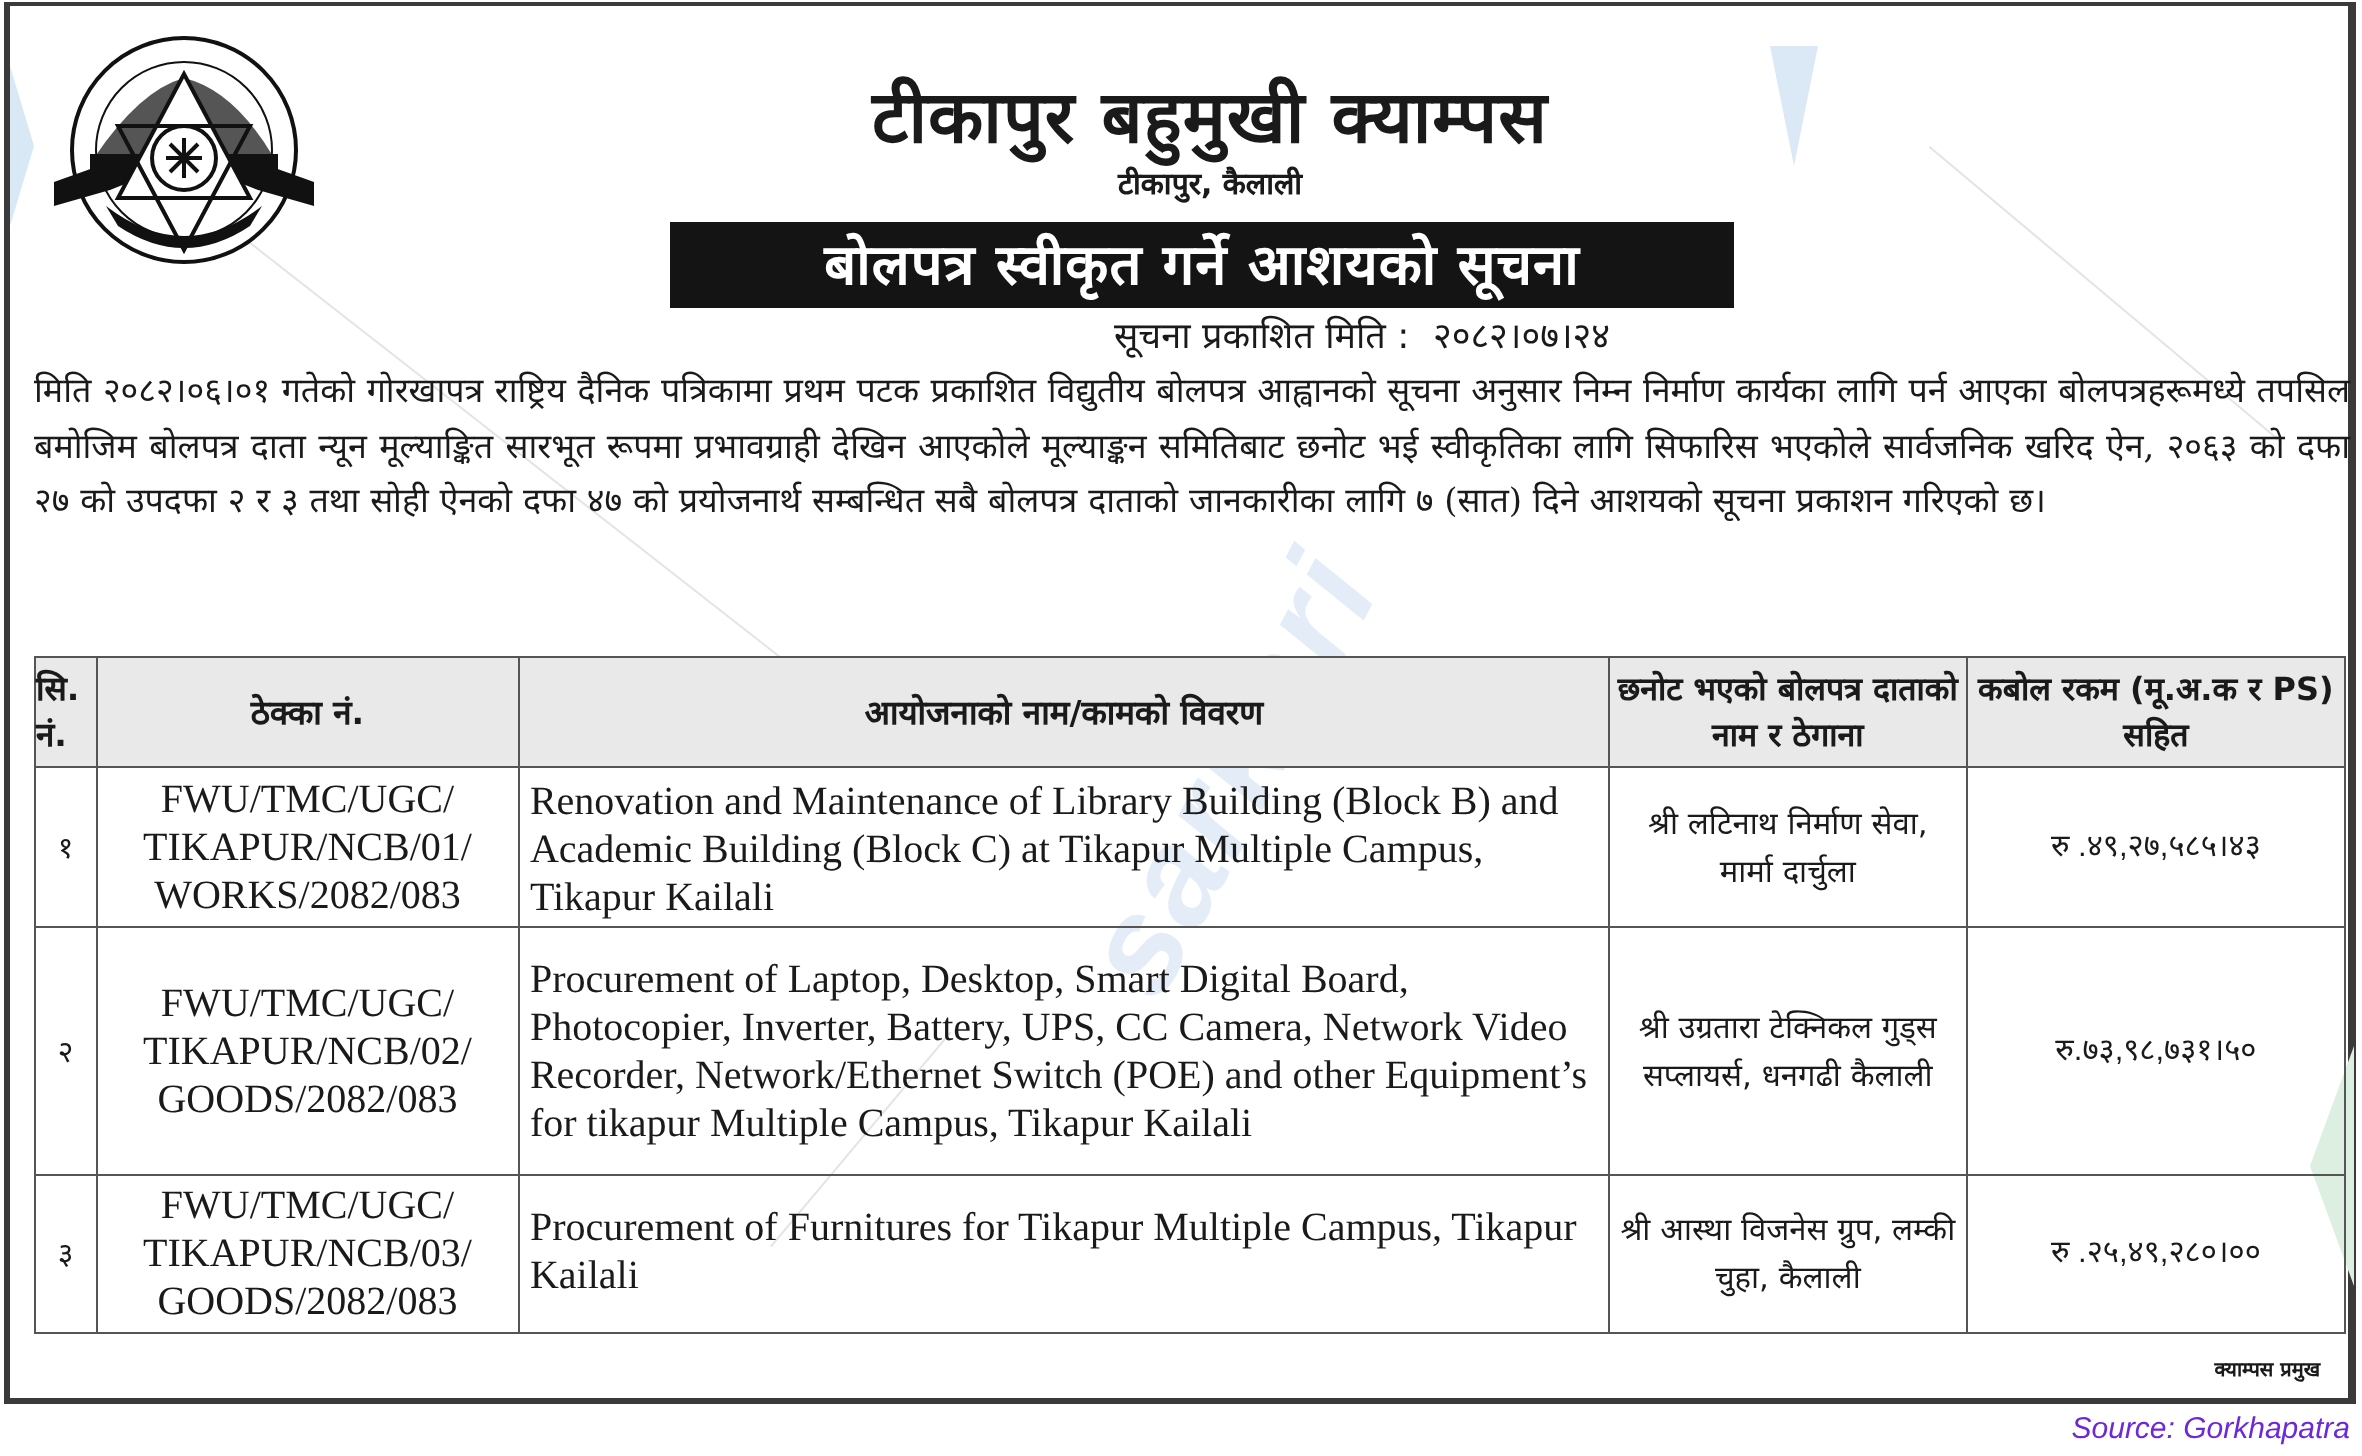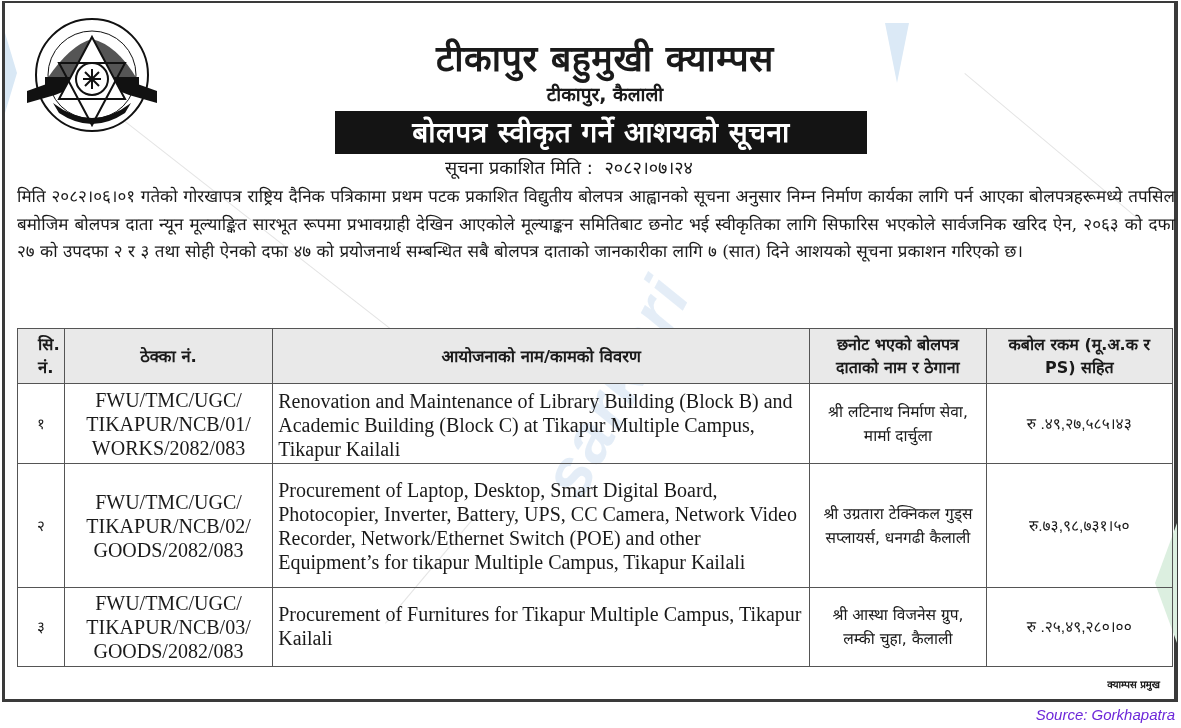--- a/index.html
+++ b/index.html
@@ -18,26 +18,26 @@
   .wm-text {
     position: absolute; font-family: "Liberation Sans", sans-serif; font-weight: bold; font-style: italic;
     font-size: 68px; color: #cfe0f2; opacity: 0.55; transform: rotate(-62deg); transform-origin: left top;
     letter-spacing: 2px;
   }
   .wm-tri { position: absolute; width: 0; height: 0; }
 
   .logo { position: absolute; left: 20px; top: 14px; width: 138px; height: 116px; }
   .h-univ { position: absolute; left: 460px; top: 4px; width: 280px; text-align: center; font-size: 22px; font-weight: bold; }
   .h-campus { position: absolute; left: 380px; top: 30px; width: 440px; text-align: center; font-size: 36px; font-weight: bold; letter-spacing: 0.5px; }
-  .h-place { position: absolute; left: 470px; top: 78px; width: 260px; text-align: center; font-size: 19px; font-weight: bold; }
+  .h-place { position: absolute; left: 470px; top: 78px; width: 260px; text-align: center; font-size: 15px; font-weight: bold; }
   .h-notice {
     position: absolute; left: 330px; top: 108px; width: 532px; height: 43px; background: #141414; color: #ffffff;
     font-size: 28px; font-weight: bold; text-align: center; line-height: 43px; letter-spacing: 0.5px;
   }
-  .h-date { position: absolute; left: 440px; top: 152px; width: 360px; text-align: left; font-size: 18px; }
+  .h-date { position: absolute; left: 440px; top: 152px; width: 360px; text-align: right; font-size: 18px; }
   .h-date .lbl { margin-right: 6px; }
 
   .body-text {
     position: absolute; left: 12px; top: 180px; width: 1158px; font-family: "DejaVu Serif", serif;
     font-size: 17px; line-height: 27.5px; text-align: justify; text-align-last: left;
   }
   .tapasil { position: absolute; left: 0; top: 303px; width: 1176px; text-align: center; font-size: 17px; font-weight: bold; }
 
   table.tbl {
     position: absolute; left: 12px; top: 325px; width: 1156px; border-collapse: collapse;
@@ -45,21 +45,21 @@
   }
   .tbl th, .tbl td { border: 1px solid #555555; vertical-align: middle; }
   .tbl th { background: #e9e9e9; font-family: "DejaVu Sans", sans-serif; font-weight: bold; font-size: 16.5px; line-height: 23px; padding: 4px 4px; }
   .tbl td { line-height: 24px; padding: 2px 5px; }
   .c-sn { width: 30px; text-align: center; }
   .c-ref { width: 208px; text-align: center; }
   .c-desc { width: 536px; text-align: left; }
   .c-bidder { width: 176px; text-align: center; font-family: "DejaVu Sans", sans-serif; font-size: 15.5px; line-height: 24px; }
   .c-amt { width: 186px; text-align: center; font-family: Liberation Sans, sans-serif; font-size: 15.5px; }
   .tbl td.c-sn { font-family: "DejaVu Sans", sans-serif; font-size: 15px; padding: 0; }
-  .tbl th.c-sn { text-align: left; padding-left: 20px; }
+  .tbl th.c-sn { text-align: left; padding-left: 0; }
   .tbl td.c-ref { line-height: 24px; }
 
   .signature { position: absolute; right: 14px; top: 674px; font-size: 10px; font-weight: bold; }
   .source { position: absolute; right: 6px; top: 706px; font-family: "Liberation Sans", sans-serif; font-style: italic; font-size: 15px; color: #6d28d9; }
 </style>
 </head>
 <body>
 
 <div class="frame">
 

